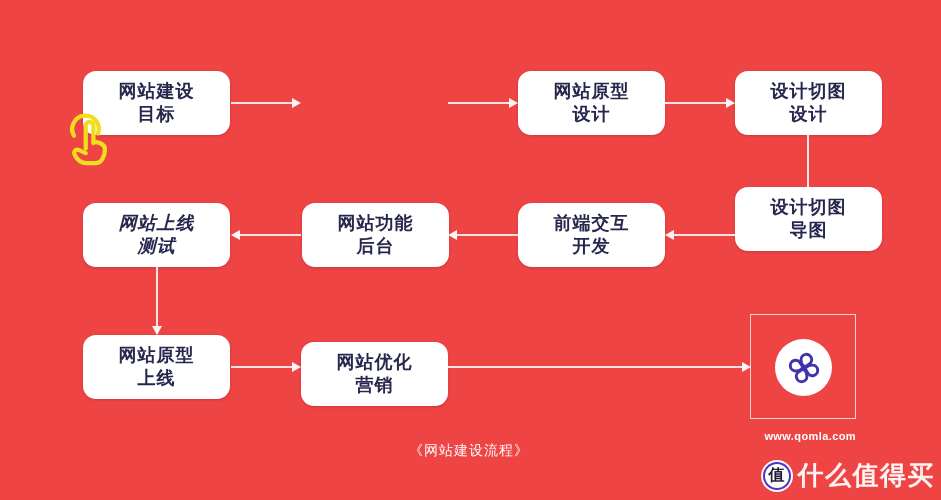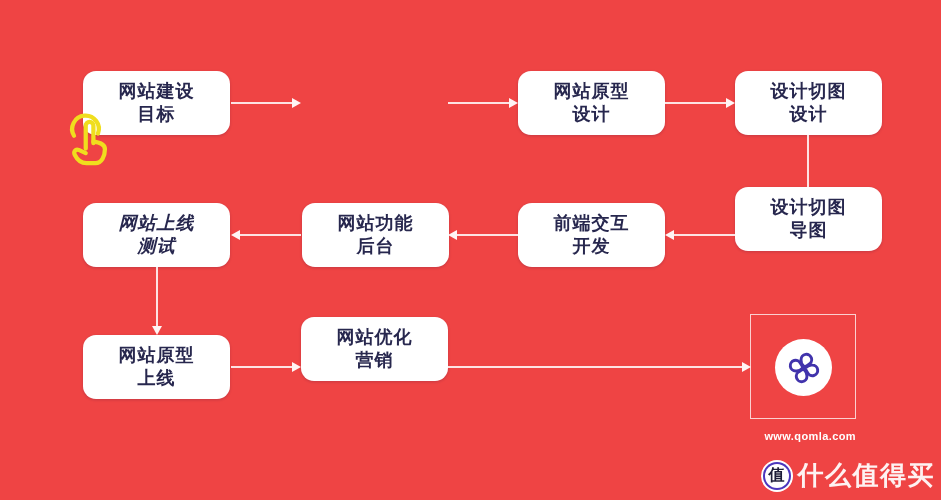--- a/index.html
+++ b/index.html
@@ -111,21 +111,21 @@
   </div>
   <div class="node" style="left:735px;top:187px;">
     <span>设计切图</span>
     <span>导图</span>
   </div>
 
   <div class="node" style="left:83px;top:335px;">
     <span>网站原型</span>
     <span>上线</span>
   </div>
-  <div class="node" style="left:301px;top:317px;">
+  <div class="node" style="left:301px;top:342px;">
     <span>网站优化</span>
     <span>营销</span>
   </div>
 
   <div>
     <div class="hline" style="left:231px;top:102px;width:61px;"></div>
     <div class="head right" style="left:292px;top:98px;"></div>
   </div>
   <div>
     <div class="hline" style="left:448px;top:102px;width:61px;"></div>
@@ -175,20 +175,21 @@
           <path d="M30 28 C27.5 25.5 25.2 22.2 25.8 18.2 A7.6 7.6 0 1 1 36.4 25 C34.6 26.6 32.2 27.8 30 28"></path>
           <path d="M30 28 C27.5 25.5 25.2 22.2 25.8 18.2 A7.6 7.6 0 1 1 36.4 25 C34.6 26.6 32.2 27.8 30 28" transform="rotate(90 30 30)"></path>
           <path d="M30 28 C27.5 25.5 25.2 22.2 25.8 18.2 A7.6 7.6 0 1 1 36.4 25 C34.6 26.6 32.2 27.8 30 28" transform="rotate(180 30 30)"></path>
           <path d="M30 28 C27.5 25.5 25.2 22.2 25.8 18.2 A7.6 7.6 0 1 1 36.4 25 C34.6 26.6 32.2 27.8 30 28" transform="rotate(270 30 30)"></path>
         </g>
       </svg>
     </div>
   </div>
   <div class="logo-url">www.qomla.com</div>
 
+  <div class="caption">《网站建设流程》</div>
 
   <svg class="cursor" viewBox="0 0 52 60">
     <g fill="none" stroke="#F0DE1E" stroke-width="4" stroke-linecap="round" stroke-linejoin="round">
       <path d="M11 26 A12.5 12.5 0 1 1 33.5 24"></path>
       <path d="M22 38 V16.5 a3.6 3.6 0 0 1 7.2 0 V33"></path>
       <path d="M29.2 31.5 c5.5 .6 10.8 2.2 10.8 7.2 c0 6.5-3.2 13-8.8 13 h-8.6 c-4.6 0-8.6-3.2-10.8-7.6 c-1.6-3.2 .6-6 3.6-4.8 l6.6 3"></path>
     </g>
   </svg>
 
   <div class="watermark">

